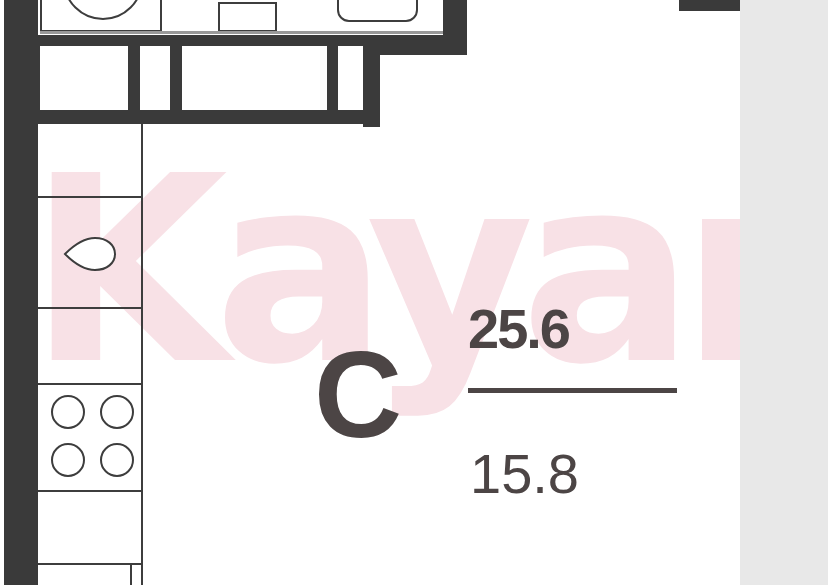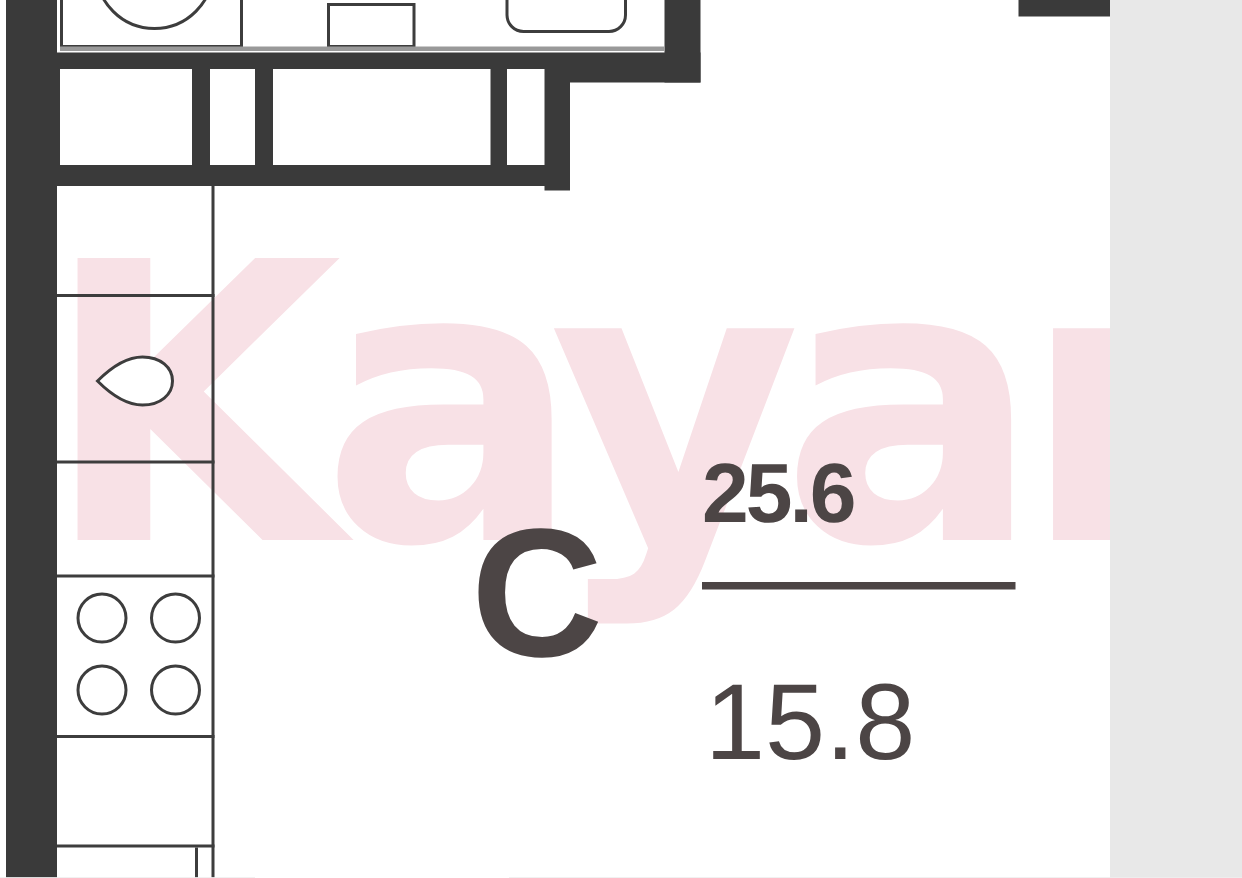--- a/index.html
+++ b/index.html
@@ -37,21 +37,21 @@
   .label-type{
     position:absolute; left:314px; top:334px; z-index:5;
     font-size:122px; font-weight:700; line-height:1; color:var(--text);
   }
   .area-main{
     position:absolute; left:468px; top:301px; z-index:5;
     font-size:56px; font-weight:700; line-height:1; letter-spacing:-2px; color:var(--text);
   }
   .area-rule{position:absolute; left:468px; top:388px; width:209px; height:5px; background:var(--text); z-index:5;}
   .area-sub1{position:absolute; left:470px; top:396px; z-index:5; font-size:56px; font-weight:400; line-height:1; color:var(--text);}
-  .area-sub2{position:absolute; left:470px; top:446px; z-index:5; font-size:72px; font-weight:400; line-height:1; color:var(--text);}
+  .area-sub2{position:absolute; left:470px; top:446px; z-index:5; font-size:56px; font-weight:400; line-height:1; color:var(--text);}
 </style>
 </head>
 <body>
 
 <div id="plan">
 
   <div class="watermark">Kayan</div>
 
   <div class="wall" style="left:4px;top:0;width:34px;height:585px;"></div>
   <div class="wall" style="left:679px;top:0;width:149px;height:11px;"></div>

